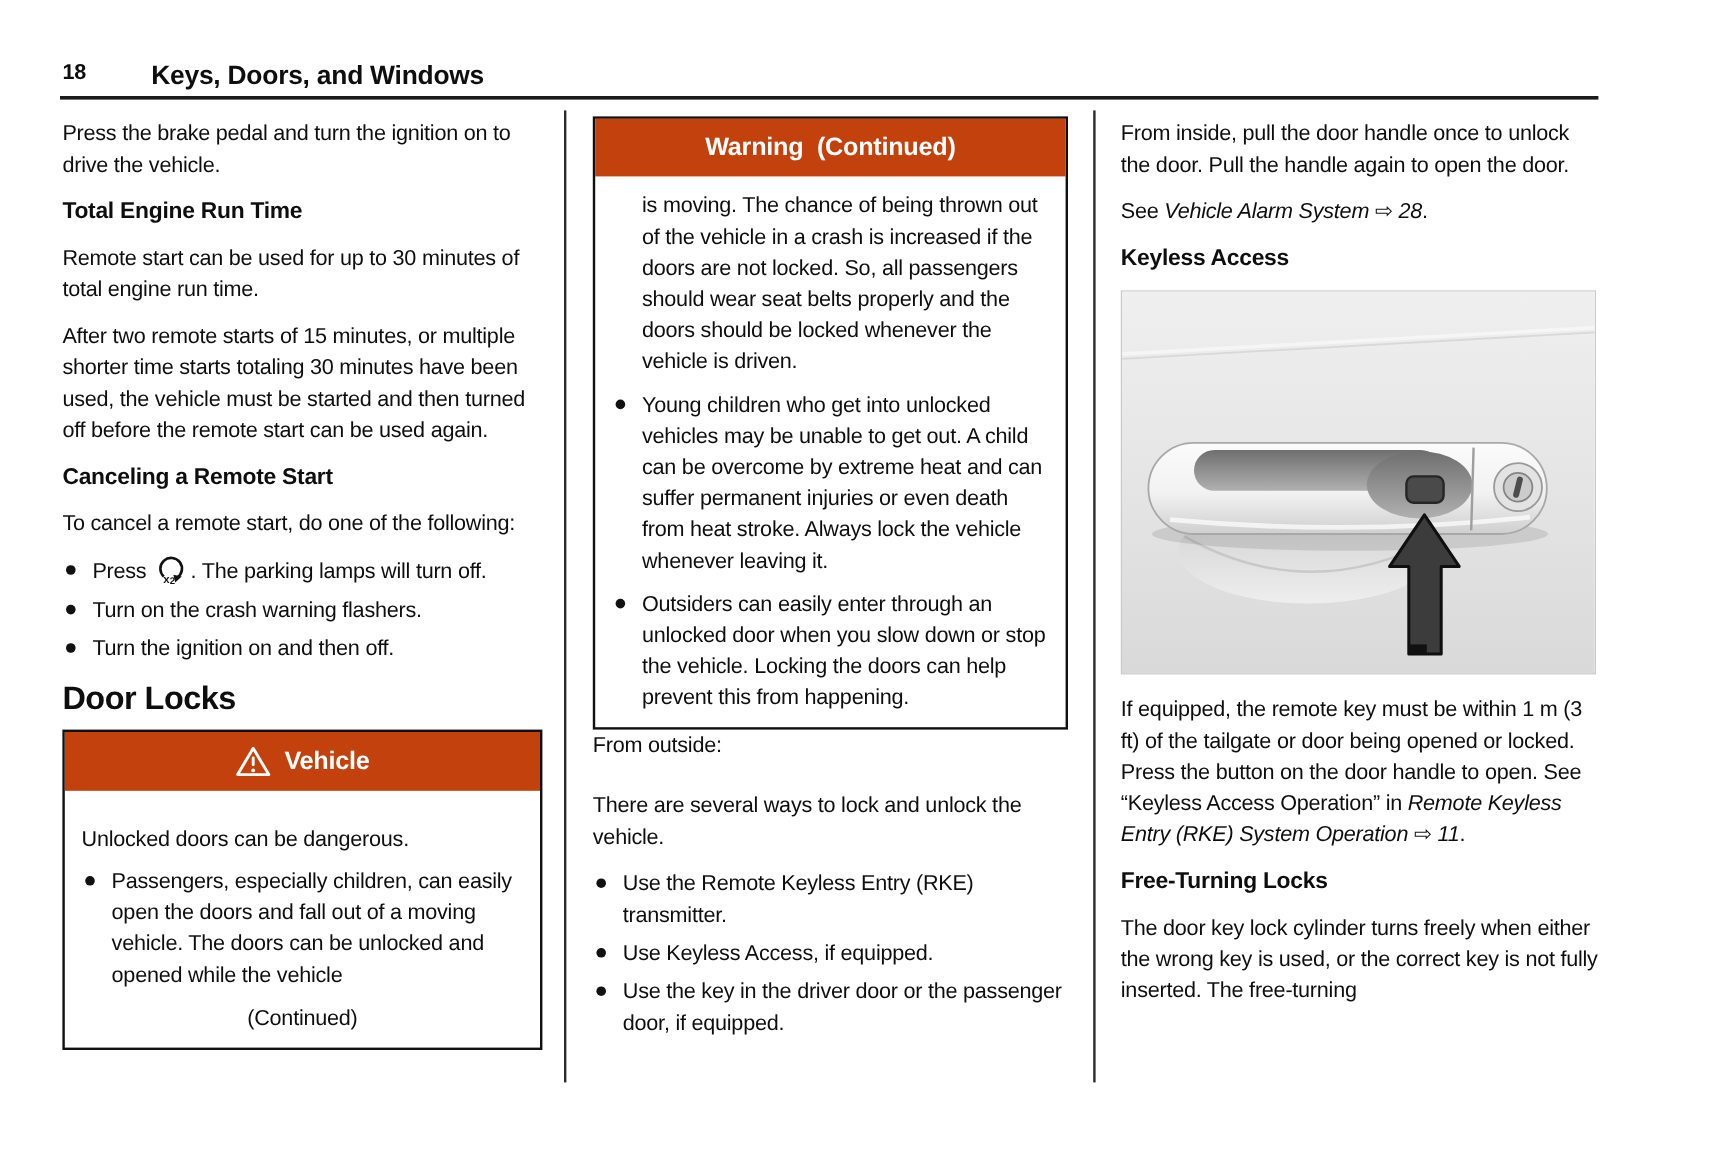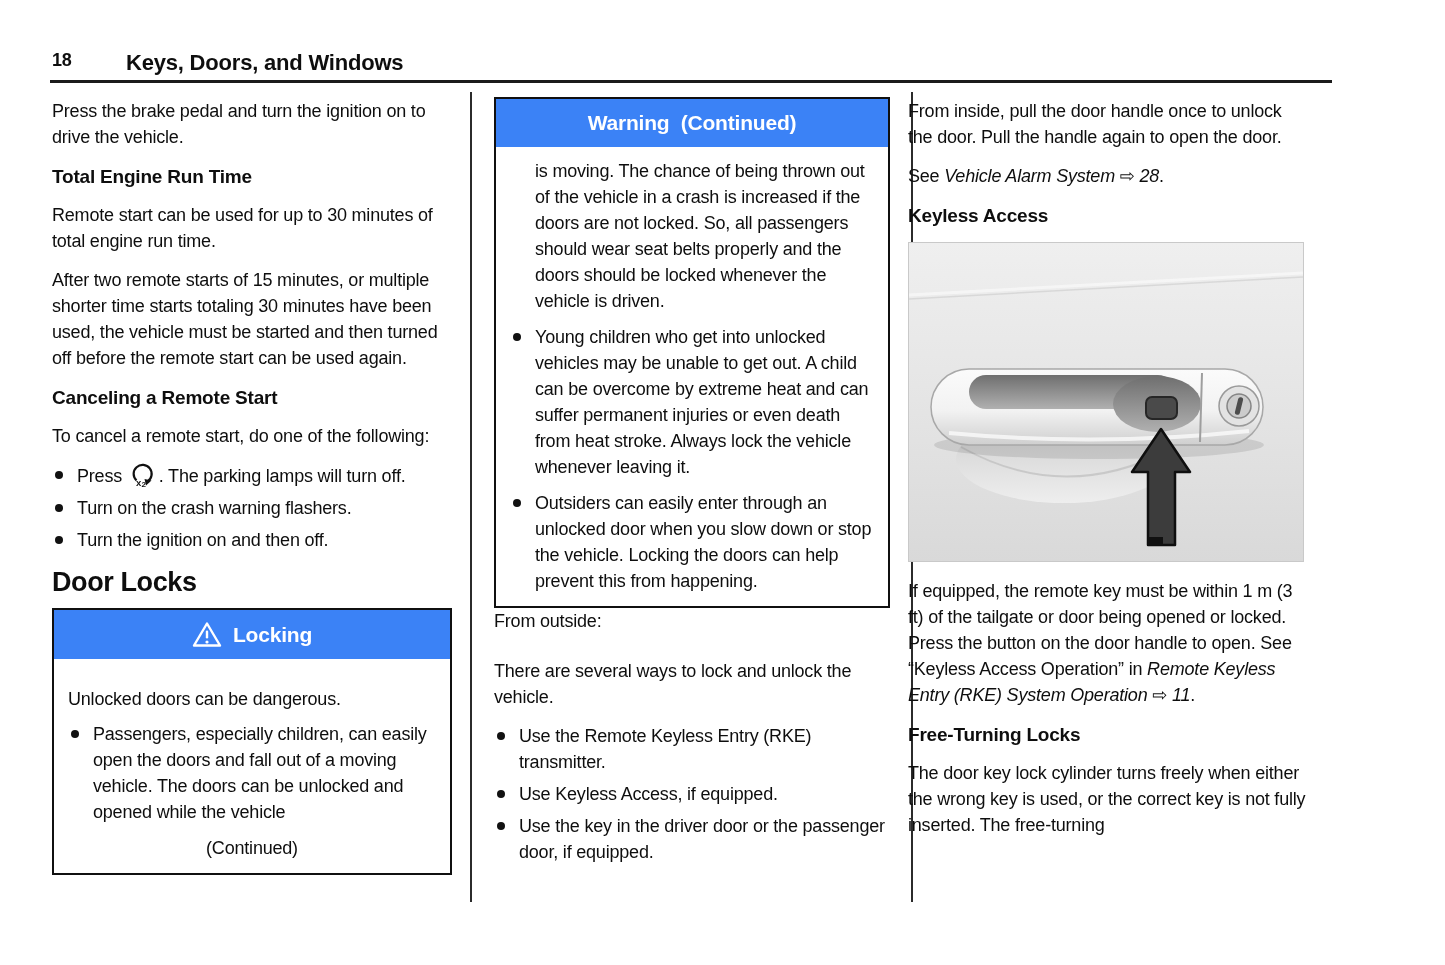--- a/index.html
+++ b/index.html
@@ -14,34 +14,34 @@
   }
   .hdr-num  { position:absolute; left:52px;  top:50px; font-size:18px; font-weight:bold; letter-spacing:-0.2px; }
   .hdr-title{ position:absolute; left:126px; top:50px; font-size:22px; font-weight:bold; letter-spacing:-0.2px; }
   .hdr-rule { position:absolute; left:50px; top:80px; width:1282px; height:3px; background:#1b1b1b; }
   .vrule    { position:absolute; top:92px; height:810px; width:2px; background:#2b2b2b; }
   .v1 { left:470px; } .v2 { left:911px; }
 
   .col { position:absolute; top:98px; font-size:18px; line-height:26px; letter-spacing:-0.2px; }
   .col1 { left:52px;  width:400px; }
   .col2 { left:494px; width:396px; top:97px; }
-  .col3 { left:908px; width:398px; }
+  .col3 { left:934px; width:398px; }
 
   .para { margin:0 0 13px 0; }
   .sub  { font-size:19px; font-weight:bold; margin:14px 0 12px; }
   .section { font-size:27px; font-weight:bold; margin:16px 0 13px; letter-spacing:-0.4px; }
 
   .bullets { margin:0 0 13px 0; }
   .bullet { position:relative; padding-left:25px; margin:0 0 6px 0; }
   .bullet .dot { position:absolute; left:3px; top:9px; width:8px; height:8px; border-radius:50%; background:#111; }
 
   .warnbox { border:2.5px solid #101010; background:#fff; }
   .warnbox.mt { margin-top:6px; }
   .warnhead {
-    background:#3b82f6; color:#ffffff; font-weight:bold; font-size:21px;
+    background:#c2410c; color:#ffffff; font-weight:bold; font-size:21px;
     display:flex; align-items:center; justify-content:center; gap:11px;
     padding:11px 4px; letter-spacing:-0.2px; white-space:pre;
   }
   .warnbody { padding:11px 14px 12px 14px; }
   .warnbody .intro { margin:16px 0 9px 0; }
   .warnbody .cont-para { padding-left:25px; margin:0 0 10px 0; }
   .warnbody .bullet { margin-bottom:10px; }
   .warnbody .bullet:last-child { margin-bottom:0; }
   .continued { text-align:center; margin:0; }
 
@@ -100,21 +100,21 @@
 
     <div class="section">Door Locks</div>
 
     <div class="warnbox mt">
       <div class="warnhead">
         <svg class="tri-icon" width="30" height="27" viewBox="0 0 30 27">
           <path d="M15 2.5 L28 24.5 L2 24.5 Z" fill="none" stroke="#ffffff" stroke-width="2.4" stroke-linejoin="round"></path>
           <rect x="13.8" y="9.5" width="2.4" height="8" rx="1.2" fill="#ffffff"></rect>
           <circle cx="15" cy="21" r="1.6" fill="#ffffff"></circle>
         </svg>
-        <span>Locking</span>
+        <span>Vehicle</span>
       </div>
       <div class="warnbody">
         <p class="intro">Unlocked doors can be dangerous.</p>
         <div class="bullet">
           <span class="dot"></span>
           <span>Passengers, especially children, can easily open the doors and fall out of a moving vehicle. The doors can be unlocked and opened while the vehicle</span>
         </div>
         <p class="continued">(Continued)</p>
       </div>
     </div>

